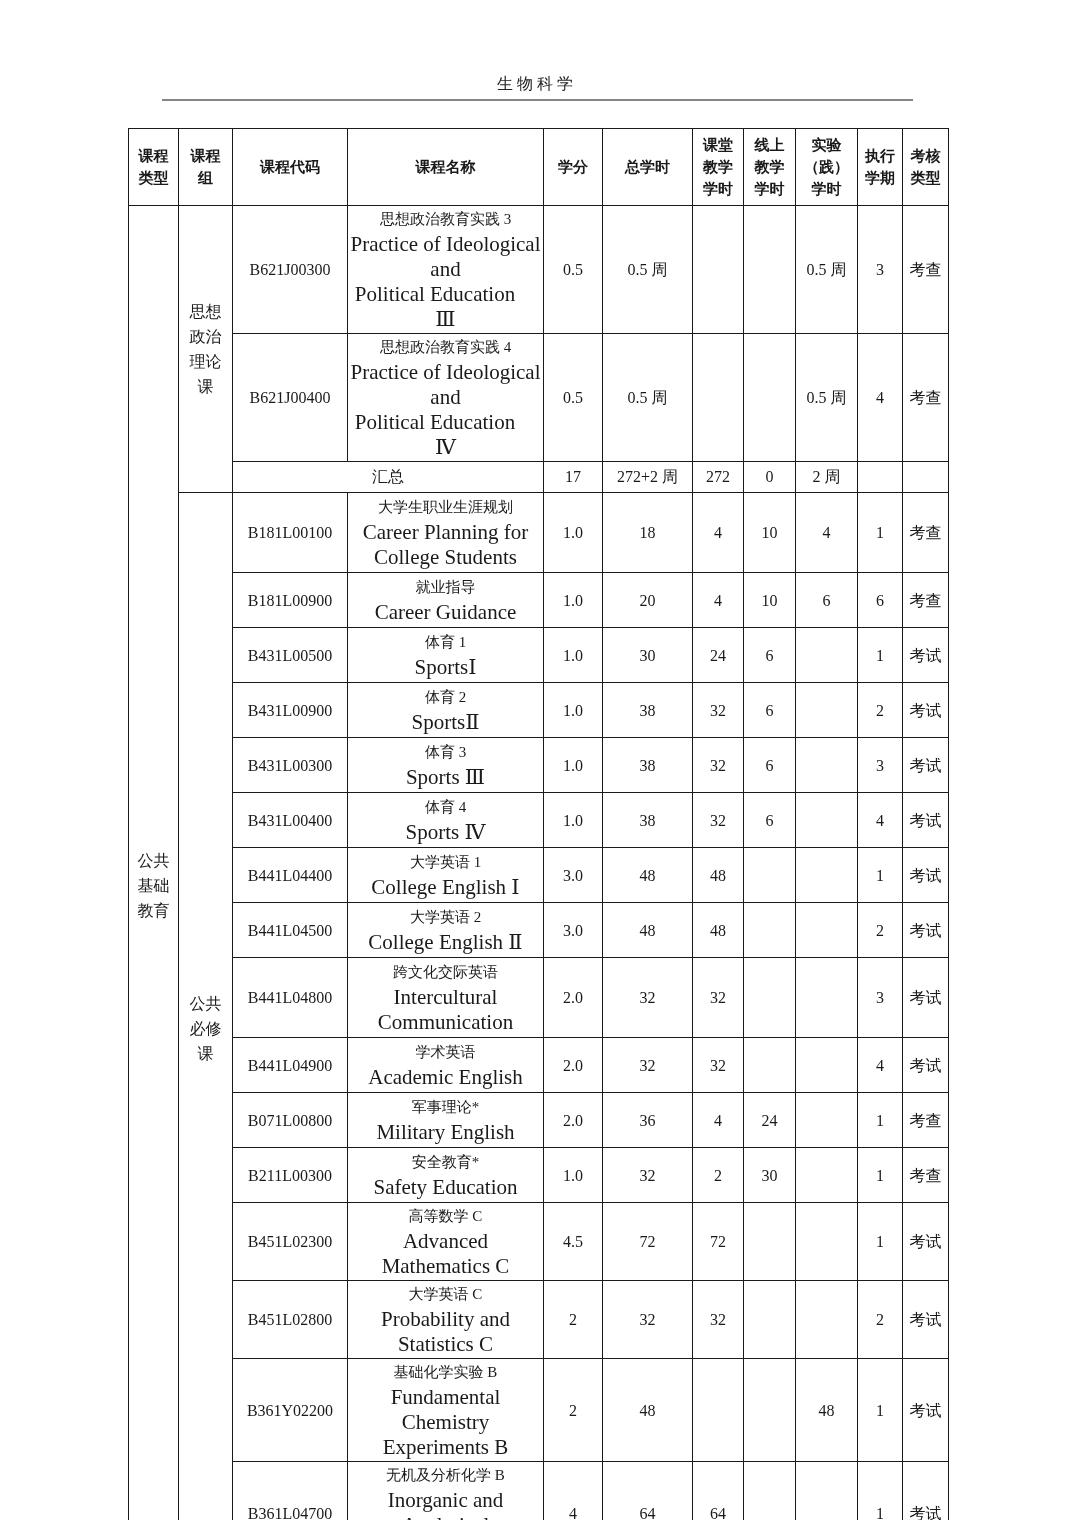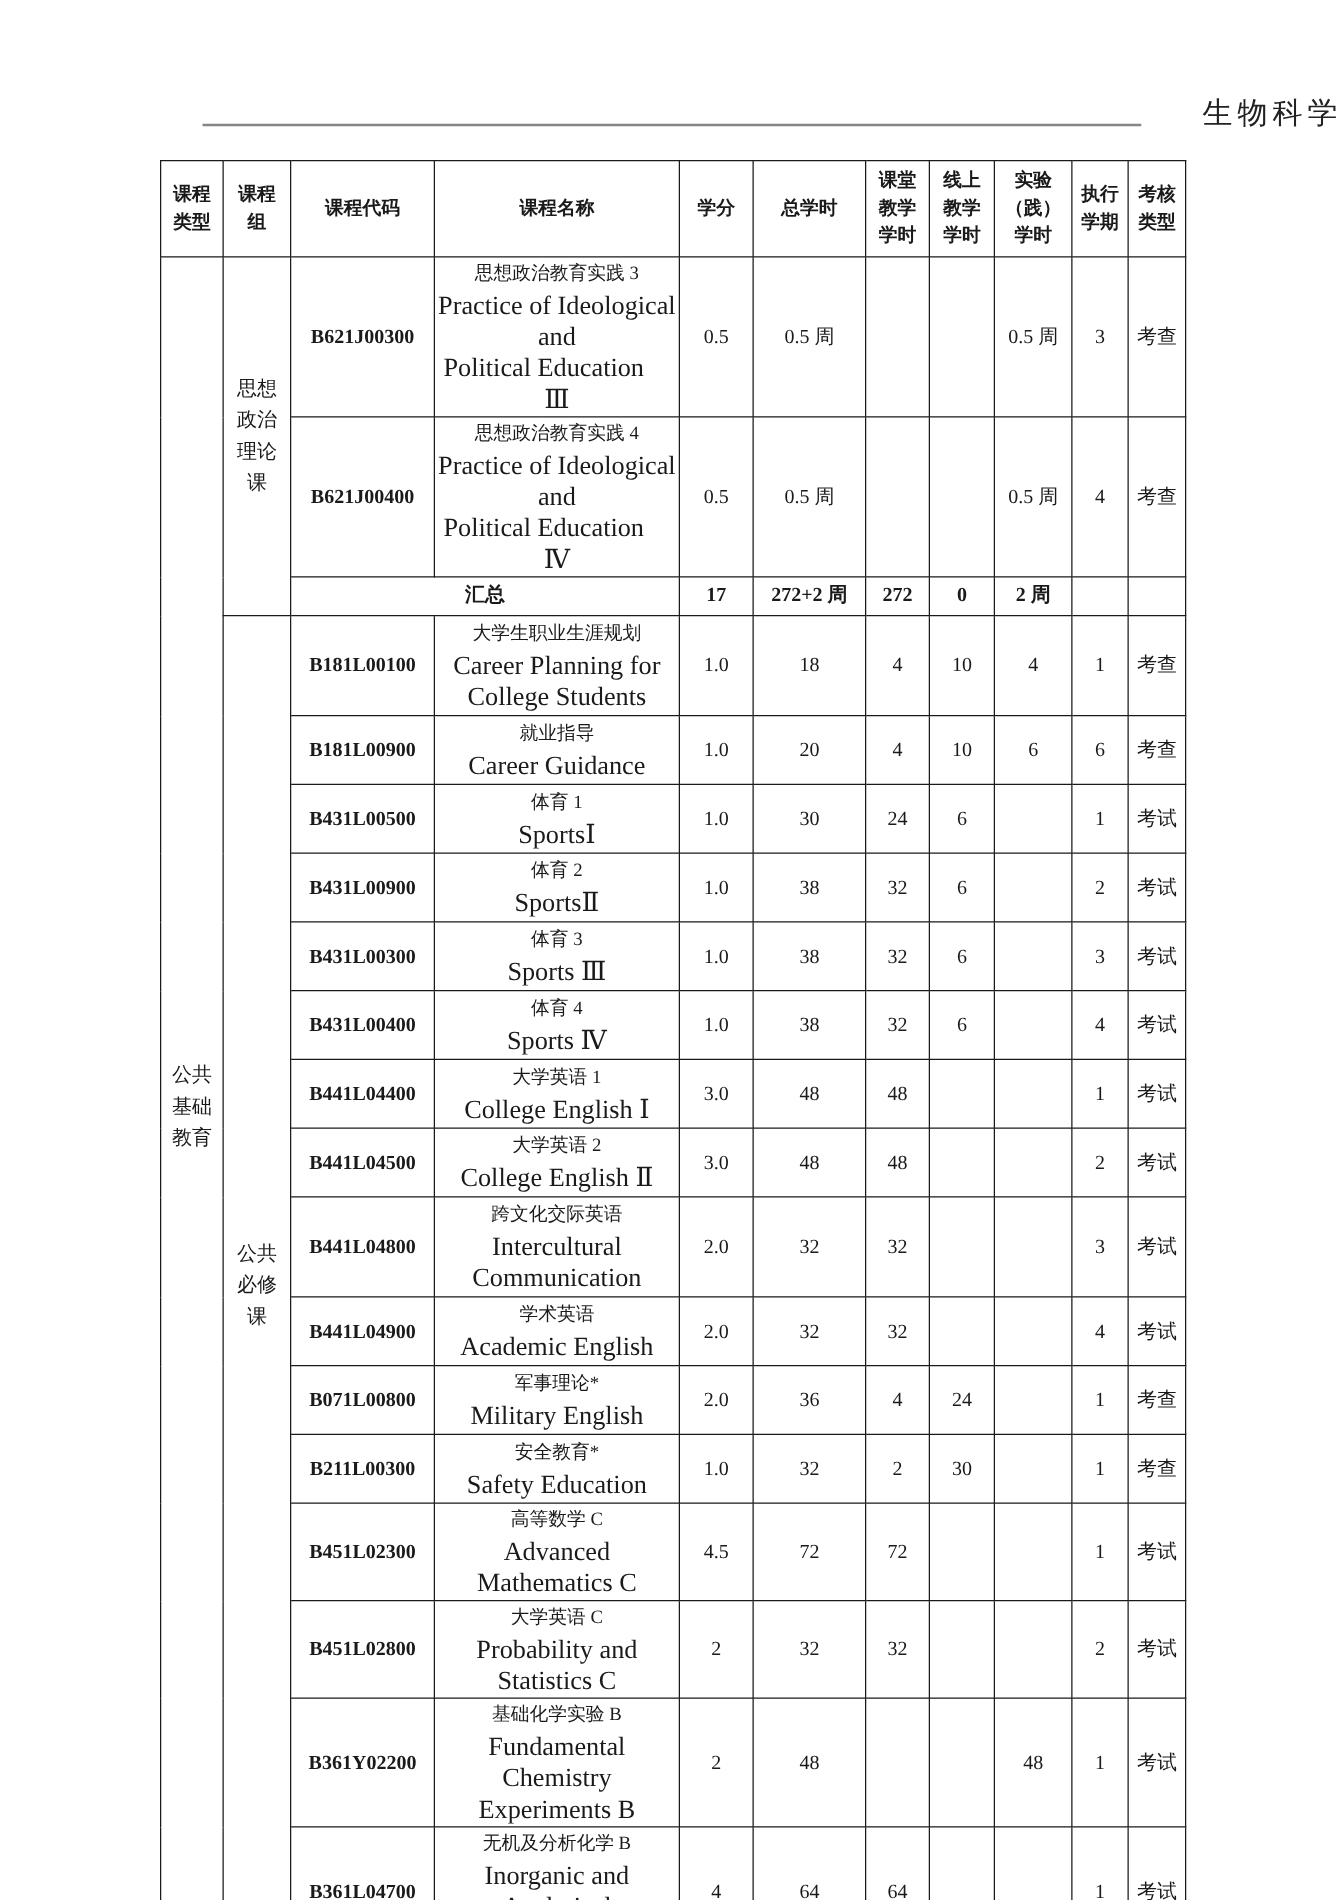--- a/index.html
+++ b/index.html
@@ -1,45 +1,45 @@
 <!DOCTYPE html>
 <html><head>
 <meta charset="utf-8">
 <style>
   html,body{margin:0;padding:0;}
   body{
     width:1074px;height:1520px;background:#ffffff;position:relative;
     font-family:"Liberation Serif","DejaVu Serif",serif;color:#1a1a1a;
   }
   .page-title{
-    position:absolute;top:74px;left:0;width:1074px;text-align:right;
-    font-size:24px;letter-spacing:4px;color:#222;
+    position:absolute;top:74px;left:0;width:1074px;text-align:center;
+    font-size:16px;letter-spacing:4px;color:#222;
   }
   .header-rule{
     position:absolute;top:99px;left:162px;width:751px;height:2px;background:#858585;
   }
   table.curriculum{
     position:absolute;top:128px;left:128px;width:820px;
     border-collapse:collapse;table-layout:fixed;
   }
   table.curriculum th, table.curriculum td{
     border:1px solid #1a1a1a;text-align:center;vertical-align:middle;
     padding:1px 1px;font-size:16px;line-height:25px;overflow:hidden;
   }
   table.curriculum th{
     font-weight:bold;font-size:15px;line-height:22px;height:74px;white-space:pre-line;
   }
   .pre{white-space:pre-line;}
   .zh{font-size:15px;}
   .en{font-size:21px;white-space:pre-line;}
-  .code-cell{font-size:16px;font-weight:bold;}
+  .code-cell{font-size:16px;}
   .num-cell{font-size:16px;}
   .assess-cell{font-size:15px;}
   .group-cell,.type-cell{font-size:15px;line-height:24px;}
-  tr.summary-row td{font-weight:bold;height:28px;line-height:26px;}
+  tr.summary-row td{font-weight:normal;height:28px;line-height:26px;}
   tr.course-row-2 td{height:52px;}
   tr.course-row-3 td{height:77px;}
 </style>
 </head>
 <body>
 
 <div class="page-title">生物科学</div>
 <div class="header-rule"></div>
 
 <table class="curriculum">

